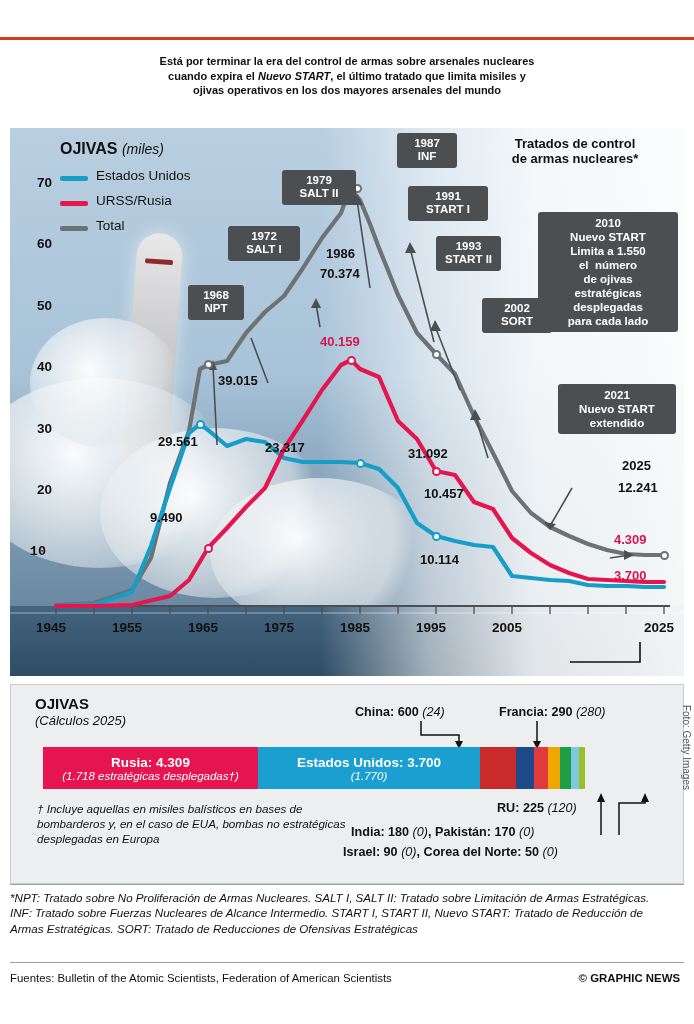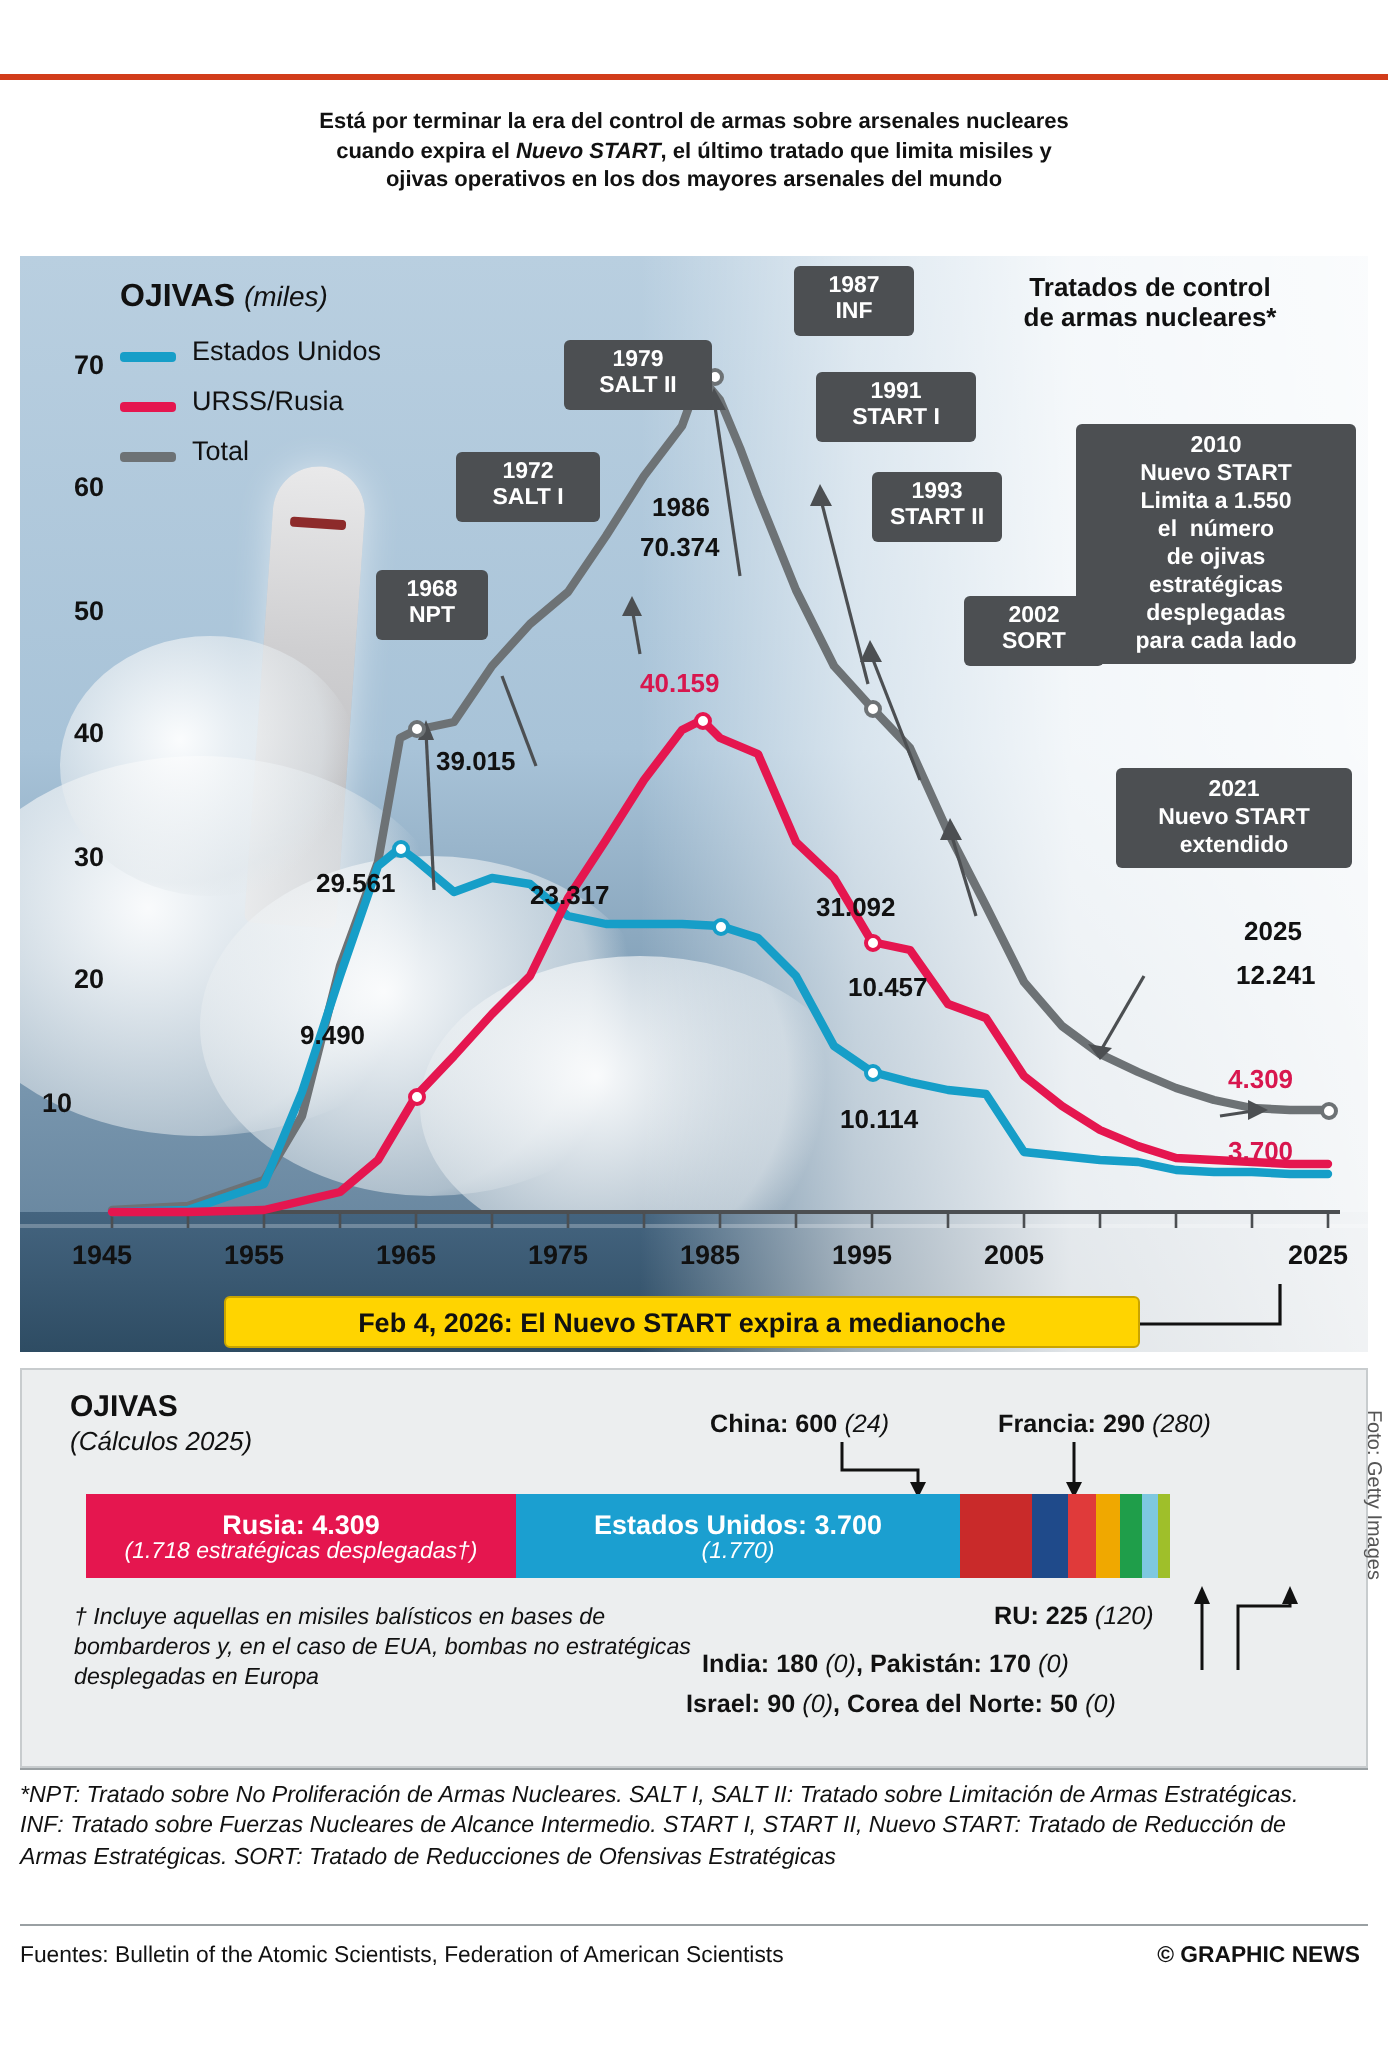--- a/index.html
+++ b/index.html
@@ -177,21 +177,21 @@
       <div>Tratados de control</div>
       <div>de armas nucleares*</div>
     </div>
 
     <div class="ylab" style="left:16px; top:47px;">70</div>
     <div class="ylab" style="left:16px; top:108px;">60</div>
     <div class="ylab" style="left:16px; top:170px;">50</div>
     <div class="ylab" style="left:16px; top:231px;">40</div>
     <div class="ylab" style="left:16px; top:293px;">30</div>
     <div class="ylab" style="left:16px; top:354px;">20</div>
-    <div class="ylab" style="left:0; top:416px;">10</div>
+    <div class="ylab" style="left:10px; top:416px;font-family:Liberation Mono, monospace;">10</div>
 
     <svg class="plot" viewBox="0 0 674 548" preserveAspectRatio="none">
 
       <line x1="46" y1="478" x2="660" y2="478" stroke="#4c4f52" stroke-width="2"></line>
       <g stroke="#4c4f52" stroke-width="1.3">
         <line x1="46" y1="478" x2="46" y2="486"></line>
           <line x1="84" y1="478" x2="84" y2="486"></line>
         <line x1="122" y1="478" x2="122" y2="486"></line>
           <line x1="160" y1="478" x2="160" y2="486"></line>
         <line x1="198" y1="478" x2="198" y2="486"></line>
@@ -282,21 +282,20 @@
     <div class="xlab" style="left:102px; top:492px;">1955</div>
     <div class="xlab" style="left:178px; top:492px;">1965</div>
     <div class="xlab" style="left:254px; top:492px;">1975</div>
     <div class="xlab" style="left:330px; top:492px;">1985</div>
     <div class="xlab" style="left:406px; top:492px;">1995</div>
     <div class="xlab" style="left:482px; top:492px;">2005</div>
     <div class="xlab" style="left:558px; top:516px;margin-top:40px;">2015</div>
     <div class="xlab" style="left:634px; top:492px;">2025</div>
   </div>
 
-  <div class="expiry">Feb 4, 2026: El Nuevo START expira a medianoche</div>
   <svg style="position:absolute; left:560px; top:640px; width:120px; height:48px;">
     <path d="M10,22 L80,22 L80,2" stroke="#111" stroke-width="1.6" fill="none"></path>
   </svg>
 
   <div class="bottom">
     <div class="b-title">OJIVAS</div>
     <div class="b-sub">(Cálculos 2025)</div>
 
     <div class="country-label" style="left:344px; top:20px;">
       <span>China: 600</span>

